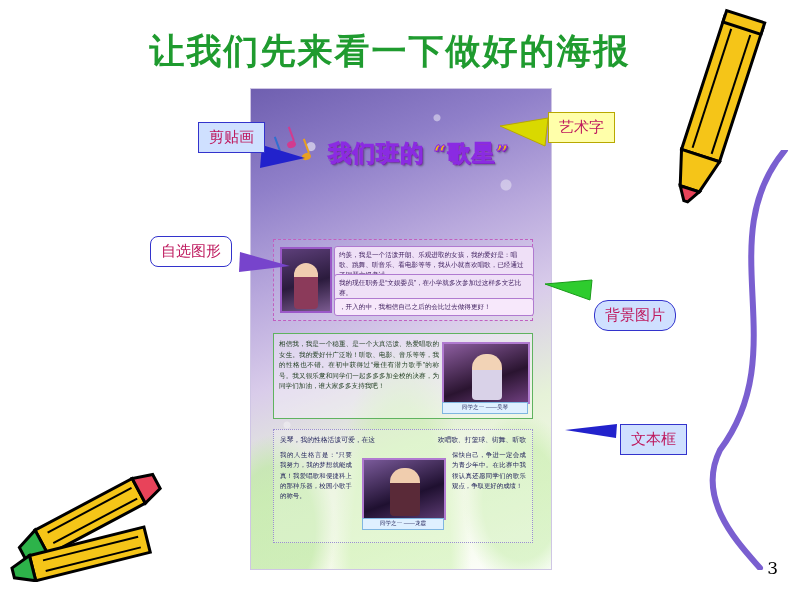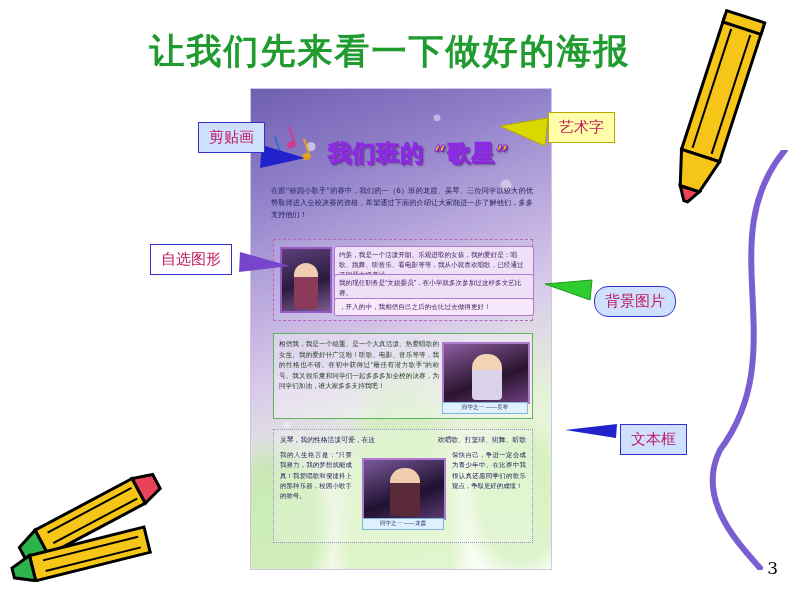--- a/index.html
+++ b/index.html
@@ -143,22 +143,22 @@
 
   
   .label{
     position:absolute;border:1px solid #2222aa;
     font-size:15px;color:#be185d;
     padding:5px 10px;white-space:nowrap;
     font-family:"DejaVu Serif","Liberation Serif",serif;
   }
   .lbl-clipart{left:198px;top:122px;background:#cfe0ff;border-color:#3333cc;}
   .lbl-wordart{left:548px;top:112px;background:#ffffaa;border-color:#b8a800;}
-  .lbl-shape{left:150px;top:244px;background:#ffffff;border-color:#3333cc;}
-  .lbl-bg{left:594px;top:286px;background:#cfe0ff;border-color:#3333cc;border-radius:14px;}
+  .lbl-shape{left:150px;top:236px;background:#ffffff;border-color:#3333cc;border-radius:8px;}
+  .lbl-bg{left:594px;top:300px;background:#cfe0ff;border-color:#3333cc;border-radius:14px;}
   .lbl-textbox{left:620px;top:424px;background:#cfe0ff;border-color:#3333cc;}
 
   .arrow{position:absolute;}
 
   
   .crayon{position:absolute;}
   .pencil-top{left:656px;top:8px;width:120px;height:200px;}
   .curve{position:absolute;left:690px;top:150px;width:110px;height:420px;}
 
   .page-num{
@@ -177,21 +177,20 @@
   <div class="poster">
 
     <div class="clipart">
       <span class="note n1"></span>
         <span class="note n2"></span>
         <span class="note n3"></span>
     </div>
 
     <div class="wordart">我们班的 “歌星”</div>
 
-    <div class="poster-intro">在那“校园小歌手”的赛中，我们的一（6）班的龙霞、吴琴、三位同学以较大的优势取得进入全校决赛的资格，希望通过下面的介绍让大家能进一步了解他们，多多支持他们！</div>
 
     <div class="box1">
       <div class="photo photo-a"></div>
       <div class="bubble b1">约羡，我是一个活泼开朗、乐观进取的女孩，我的爱好是：唱歌、跳舞、听音乐、看电影等等，我从小就喜欢唱歌，已经通过了钢琴六级考试。</div>
       <div class="bubble b2">我的现任职务是“文娱委员”，在小学就多次参加过这样多文艺比赛。</div>
       <div class="bubble b3">，开入的中，我相信自己之后的会比过去做得更好！</div>
     </div>
 
     <div class="box2">
       <div class="txt">相信我，我是一个稳重、是一个大真活泼、热爱唱歌的女生。我的爱好什广泛啦！听歌、电影、音乐等等，我的性格也不错。在初中获得过“最佳有潜力歌手”的称号。我又很乐意和同学们一起多多多加全校的决赛，为同学们加油，谁大家多多支持我吧！</div>

